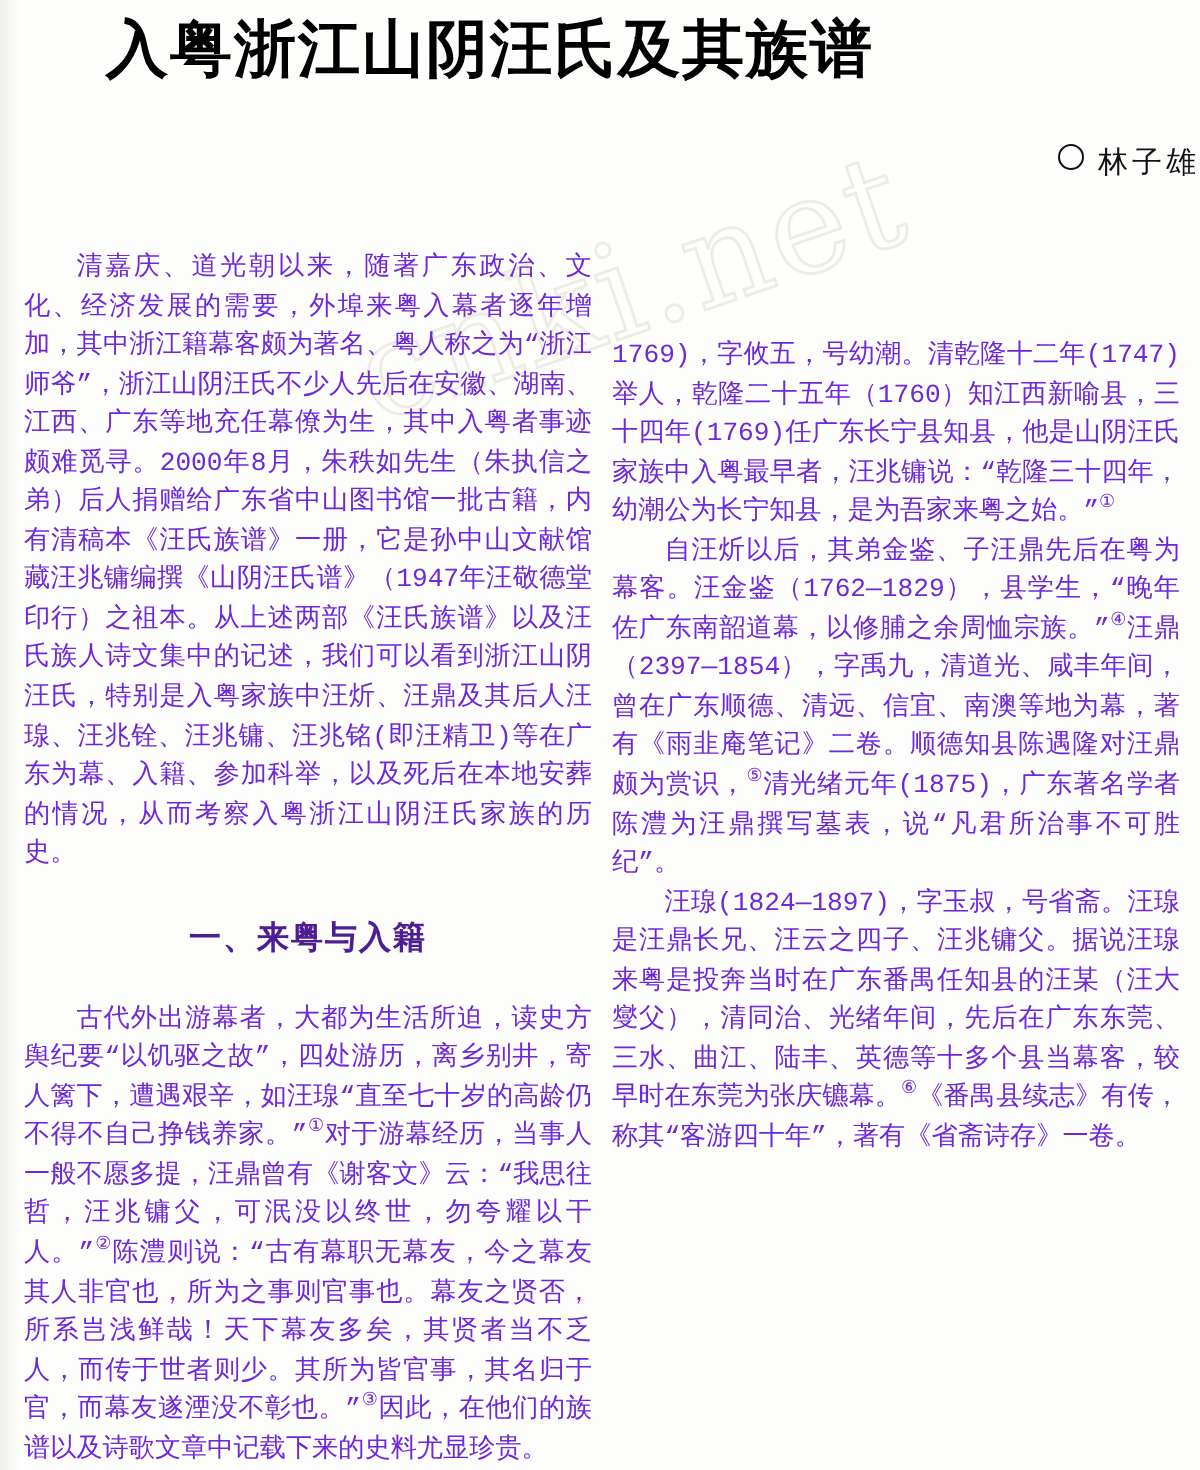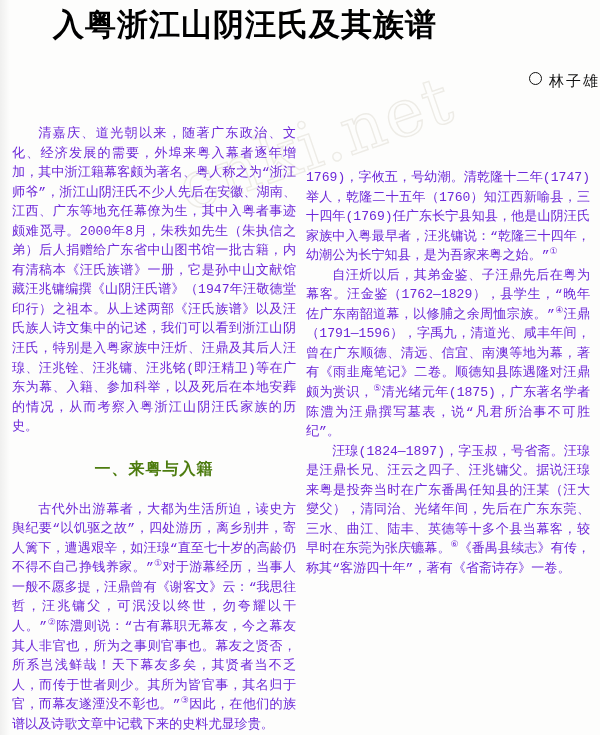--- a/index.html
+++ b/index.html
@@ -116,21 +116,21 @@
   }
   .para.cont { text-indent: 0; margin-top: 44px; }
 
   .section-heading {
     font-family: "DejaVu Sans", "Liberation Sans", sans-serif;
     font-weight: 700;
     font-size: 16px;
     text-align: center;
     letter-spacing: 1px;
     margin: 22px 0 20px 0;
-    color: #4d7c0f;
+    color: #4c1d95;
   }
 
   sup.note {
     font-size: 9px;
     vertical-align: super;
     line-height: 0;
   }
 
   
   .scan-shade-left {
@@ -174,21 +174,21 @@
     </div>
 
     <div class="col col-right">
 
       <p class="para cont">
         <span>1769)，字攸五，号幼潮。清乾隆十二年(1747)举人，乾隆二十五年（1760）知江西新喻县，三十四年(1769)任广东长宁县知县，他是山阴汪氏家族中入粤最早者，汪兆镛说：“乾隆三十四年，幼潮公为长宁知县，是为吾家来粤之始。”</span><sup class="note">①</sup>
       </p>
 
 
       <p class="para">
-        <span>自汪炘以后，其弟金鉴、子汪鼎先后在粤为幕客。汪金鉴（1762—1829），县学生，“晚年佐广东南韶道幕，以修脯之余周恤宗族。”</span><sup class="note">④</sup><span>汪鼎（1791—1596），字禹九，清道光、咸丰年间，曾在广东顺德、清远、信宜、南澳等地为幕，著有《雨韭庵笔记》二卷。顺德知县陈遇隆对汪鼎颇为赏识，</span><sup class="note">⑤</sup><span>清光绪元年(1875)，广东著名学者陈澧为汪鼎撰写墓表，说“凡君所治事不可胜纪”。</span>
+        <span>自汪炘以后，其弟金鉴、子汪鼎先后在粤为幕客。汪金鉴（1762—1829），县学生，“晚年佐广东南韶道幕，以修脯之余周恤宗族。”</span><sup class="note">④</sup><span>汪鼎（2397—1854），字禹九，清道光、咸丰年间，曾在广东顺德、清远、信宜、南澳等地为幕，著有《雨韭庵笔记》二卷。顺德知县陈遇隆对汪鼎颇为赏识，</span><sup class="note">⑤</sup><span>清光绪元年(1875)，广东著名学者陈澧为汪鼎撰写墓表，说“凡君所治事不可胜纪”。</span>
       </p>
 
       <p class="para">
         <span>汪瑔(1824—1897)，字玉叔，号省斋。汪瑔是汪鼎长兄、汪云之四子、汪兆镛父。据说汪瑔来粤是投奔当时在广东番禺任知县的汪某（汪大燮父），清同治、光绪年间，先后在广东东莞、三水、曲江、陆丰、英德等十多个县当幕客，较早时在东莞为张庆镳幕。</span><sup class="note">⑥</sup><span>《番禺县续志》有传，称其“客游四十年”，著有《省斋诗存》一卷。</span>
       </p>
 
     </div>
 
   </div>
 

